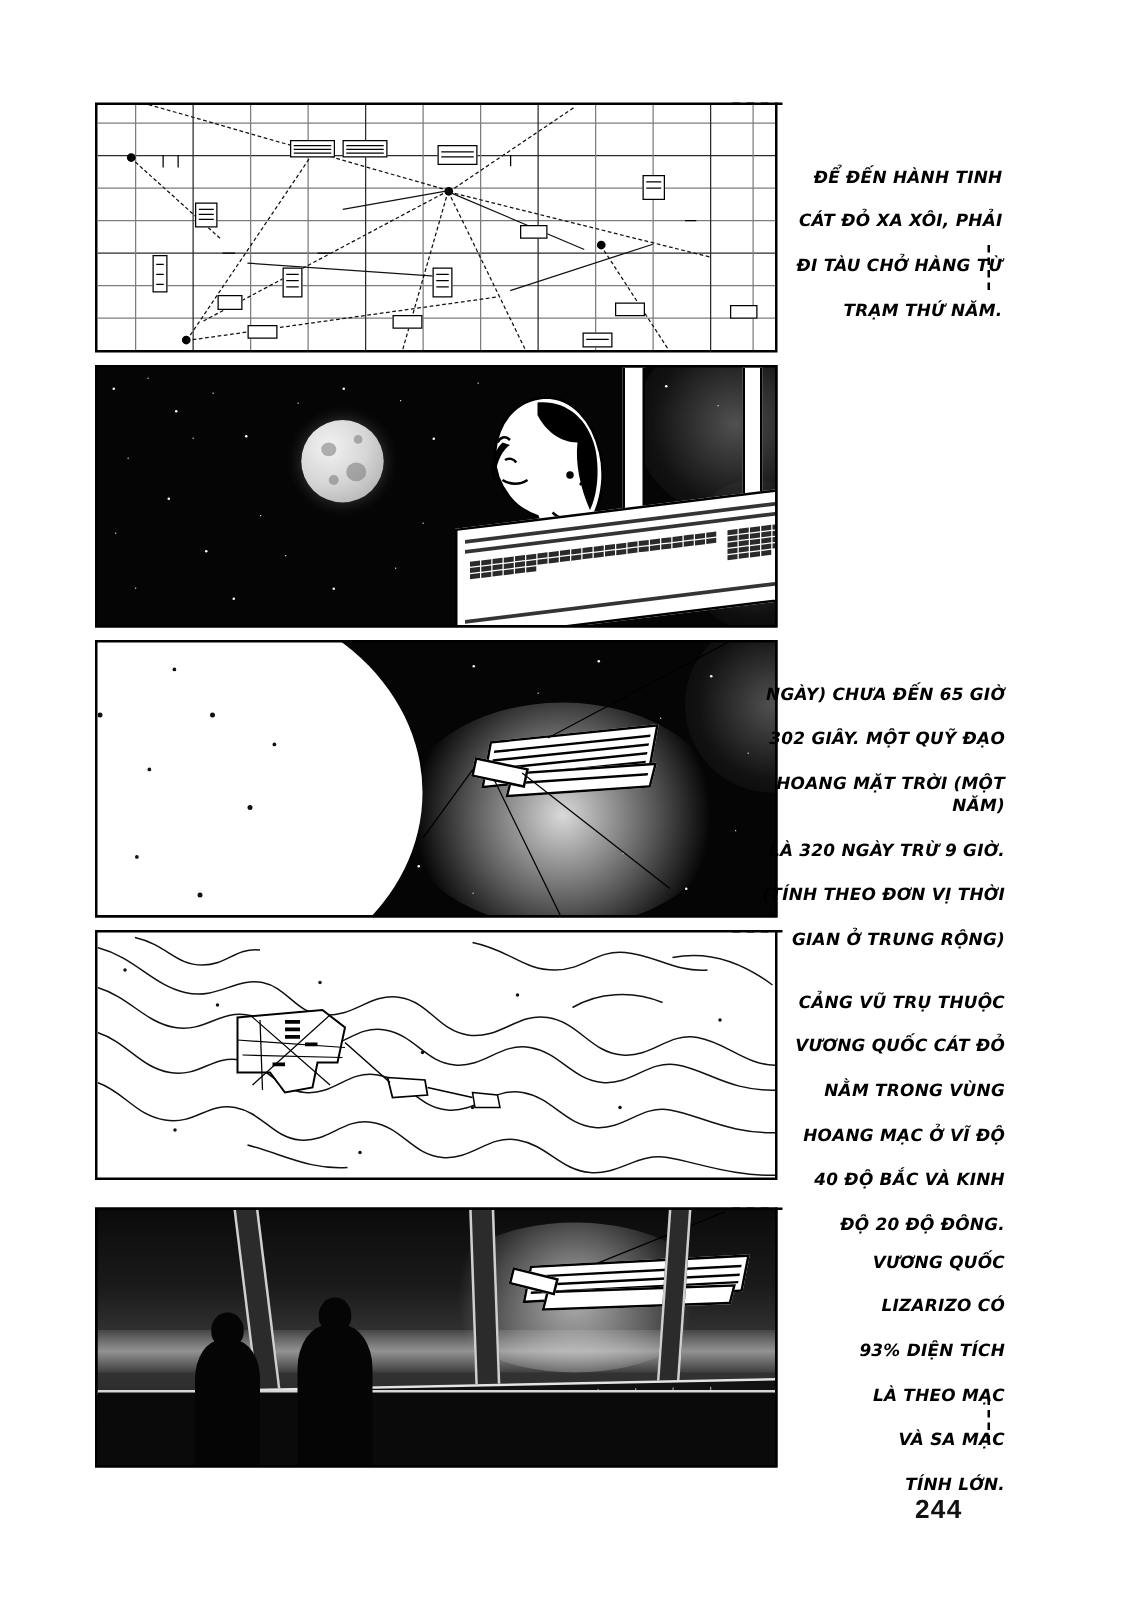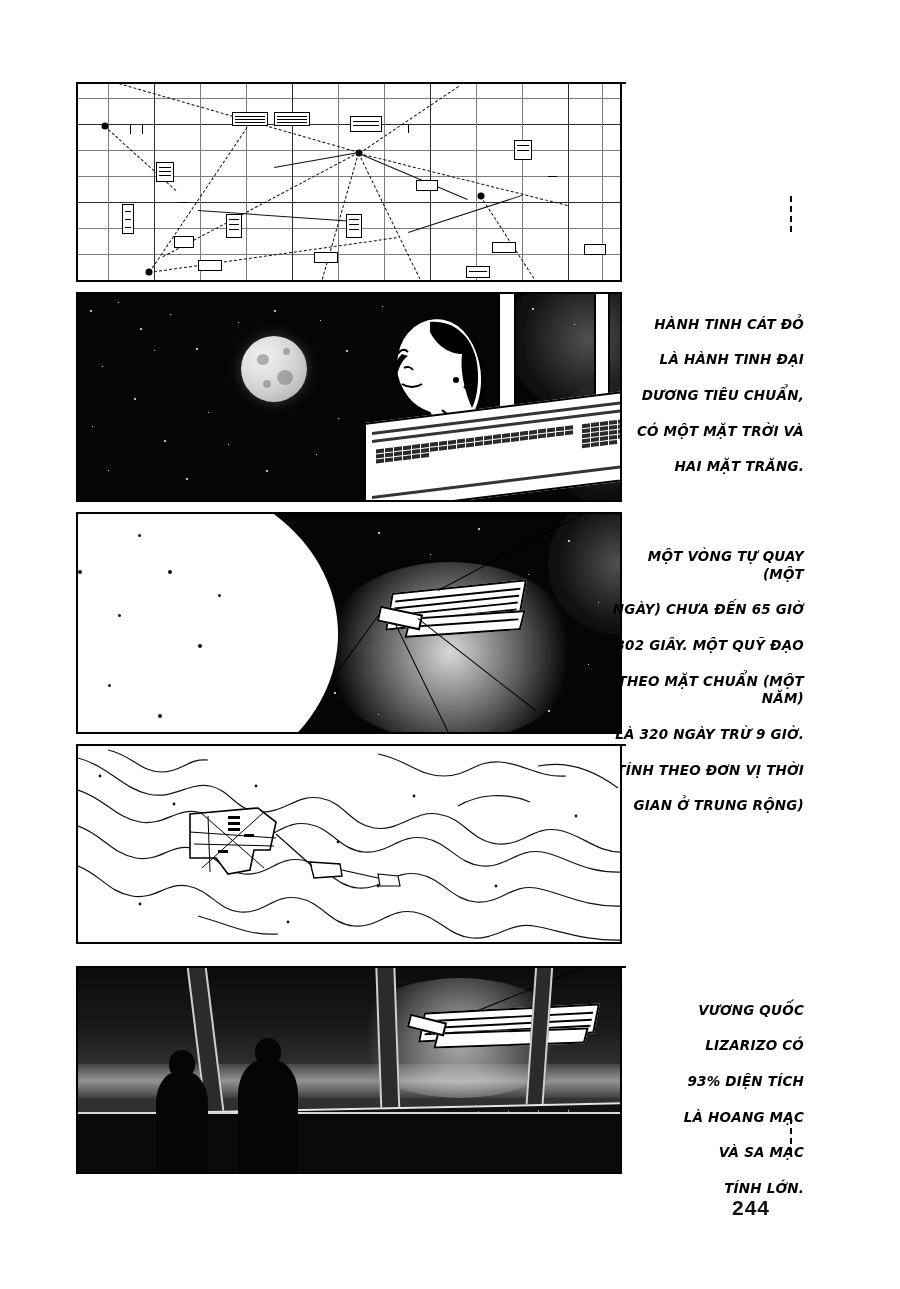--- a/index.html
+++ b/index.html
@@ -368,20 +368,26 @@
     <div class="tick" style="left:64px; top:40px; width:1px; height:10px"></div>
     <div class="tick" style="left:100px; top:118px; width:10px; height:1px"></div>
     <div class="tick" style="left:176px; top:118px; width:10px; height:1px"></div>
     <div class="tick" style="left:330px; top:40px; width:1px; height:9px"></div>
     <div class="tick" style="left:470px; top:92px; width:9px; height:1px"></div>
   </div>
 
   <div class="tail h" style="left:586px; top:82px"></div>
   <div class="tail" style="left:790px; top:196px; height:36px"></div>
 
+  <div class="caption" style="left:626px; top:116px; width:176px">
+    <span class="line">ĐỂ ĐẾN HÀNH TINH</span>
+    <span class="line">CÁT ĐỎ XA XÔI, PHẢI</span>
+    <span class="line">ĐI TÀU CHỞ HÀNG TỪ</span>
+    <span class="line">TRẠM THỨ NĂM.</span>
+  </div>
 
   <div class="panel dark" id="panel2">
     <div class="starfield">
       <span class="star" style="left:12px; top:16px; width:2px; height:2px"></span>
       <span class="star" style="left:40px; top:8px; width:1px; height:1px"></span>
       <span class="star" style="left:62px; top:34px; width:2px; height:2px"></span>
       <span class="star" style="left:92px; top:20px; width:1px; height:1px"></span>
       <span class="star" style="left:118px; top:54px; width:2px; height:2px"></span>
       <span class="star" style="left:24px; top:72px; width:1px; height:1px"></span>
       <span class="star" style="left:56px; top:104px; width:2px; height:2px"></span>
@@ -512,27 +518,20 @@
           <i></i>
           <i></i>
           <i></i>
           <i></i>
       </div>
       <span class="row" style="top:72px"></span>
     </div>
   </div>
 
   <div class="tail" style="left:790px; top:212px; height:0"></div>
-  <div class="caption" style="left:626px; top:298px; width:178px">
-    <span class="line">HÀNH TINH CÁT ĐỎ</span>
-    <span class="line">LÀ HÀNH TINH ĐẠI</span>
-    <span class="line">DƯƠNG TIÊU CHUẨN,</span>
-    <span class="line">CÓ MỘT MẶT TRỜI VÀ</span>
-    <span class="line">HAI MẶT TRĂNG.</span>
-  </div>
 
   <div class="panel dark" id="panel3">
     <div class="planet-tex">
       <span class="speck" style="left:180px; top:60px; width:3px; height:3px"></span>
       <span class="speck" style="left:210px; top:96px; width:4px; height:4px"></span>
       <span class="speck" style="left:160px; top:140px; width:3px; height:3px"></span>
       <span class="speck" style="left:240px; top:170px; width:4px; height:4px"></span>
       <span class="speck" style="left:150px; top:210px; width:3px; height:3px"></span>
       <span class="speck" style="left:260px; top:120px; width:3px; height:3px"></span>
       <span class="speck" style="left:200px; top:240px; width:4px; height:4px"></span>
@@ -569,24 +568,23 @@
     </div>
     <div class="ship" style="left:300px; top:96px; width:40px; height:12px; transform:rotate(12deg)"></div>
 
     <div class="antenna" style="left:360px; top:76px; width:178px; transform:rotate(-28deg)"></div>
     <div class="antenna" style="left:340px; top:104px; width:150px; transform:rotate(38deg)"></div>
     <div class="antenna" style="left:318px; top:110px; width:120px; transform:rotate(64deg)"></div>
     <div class="antenna" style="left:302px; top:100px; width:70px; transform:rotate(126deg)"></div>
   </div>
 
   <div class="caption" style="left:602px; top:530px; width:202px">
-    <span class="line">MỘT VÒNG TỰ QUAY (MỘT</span>
     <span class="line">NGÀY) CHƯA ĐẾN 65 GIỜ</span>
     <span class="line">302 GIÂY. MỘT QUỸ ĐẠO</span>
-    <span class="line">THEO MẶT CHUẨN (MỘT NĂM)</span>
+    <span class="line">HOANG MẶT TRỜI (MỘT NĂM)</span>
     <span class="line">LÀ 320 NGÀY TRỪ 9 GIỜ.</span>
     <span class="line">(TÍNH THEO ĐƠN VỊ THỜI</span>
     <span class="line">GIAN Ở TRUNG RỘNG)</span>
   </div>
 
   <div class="panel light" id="panel4">
     <div class="terrain">
       <svg width="546" height="200" viewBox="0 0 546 200">
         <g fill="none" stroke="#111" stroke-width="1.2">
           <path d="M0 12 C30 20 44 42 70 48 C96 54 110 36 132 40 C152 44 158 64 180 66 C206 68 218 48 242 52 C266 56 272 78 296 82 C322 86 336 64 360 68 C386 72 394 96 420 98 C444 100 456 80 480 84 C504 88 520 108 546 106"></path>
@@ -630,20 +628,28 @@
 
         <path d="M232 116 L262 118 L264 130 L236 132 Z" fill="#fff" stroke="#000" stroke-width="1.4"></path>
         <line x1="198" y1="88" x2="234" y2="120" stroke="#000" stroke-width="1.2"></line>
         <line x1="264" y1="124" x2="300" y2="132" stroke="#000" stroke-width="1.2"></line>
         <path d="M300 128 L320 130 L322 140 L302 140 Z" fill="#fff" stroke="#000" stroke-width="1.2"></path>
       </svg>
     </div>
   </div>
 
   <div class="tail h" style="left:586px; top:744px"></div>
+  <div class="caption" style="left:626px; top:776px; width:178px">
+    <span class="line">CẢNG VŨ TRỤ THUỘC</span>
+    <span class="line">VƯƠNG QUỐC CÁT ĐỎ</span>
+    <span class="line">NẰM TRONG VÙNG</span>
+    <span class="line">HOANG MẠC Ở VĨ ĐỘ</span>
+    <span class="line">40 ĐỘ BẮC VÀ KINH</span>
+    <span class="line">ĐỘ 20 ĐỘ ĐÔNG.</span>
+  </div>
 
   <div class="panel dark" id="panel5">
     <div class="sky"></div>
 
     <div style="position:absolute; left:0; right:0; top:96px; height:34px; background:linear-gradient(180deg,rgba(255,255,255,.10),rgba(255,255,255,.45),rgba(255,255,255,.06));"></div>
 
     <div class="glow" style="left:272px; top:10px; width:220px; height:120px; opacity:.75"></div>
 
     <div class="ship" style="left:344px; top:40px; width:170px; height:26px; transform:skewX(-14deg) rotate(-3deg)">
       <span class="stripe" style="top:6px"></span>
@@ -687,19 +693,19 @@
     </div>
   </div>
 
   <div class="tail h" style="left:586px; top:966px"></div>
   <div class="tail" style="left:790px; top:1118px; height:36px"></div>
 
   <div class="caption" style="left:648px; top:984px; width:156px">
     <span class="line">VƯƠNG QUỐC</span>
     <span class="line">LIZARIZO CÓ</span>
     <span class="line">93% DIỆN TÍCH</span>
-    <span class="line">LÀ HOANG MẠC</span>
+    <span class="line">LÀ THEO MẠC</span>
     <span class="line">VÀ SA MẠC</span>
     <span class="line">TÍNH LỚN.</span>
   </div>
 
   <div class="page-number">244</div>
 </div>
 
 </body></html>

